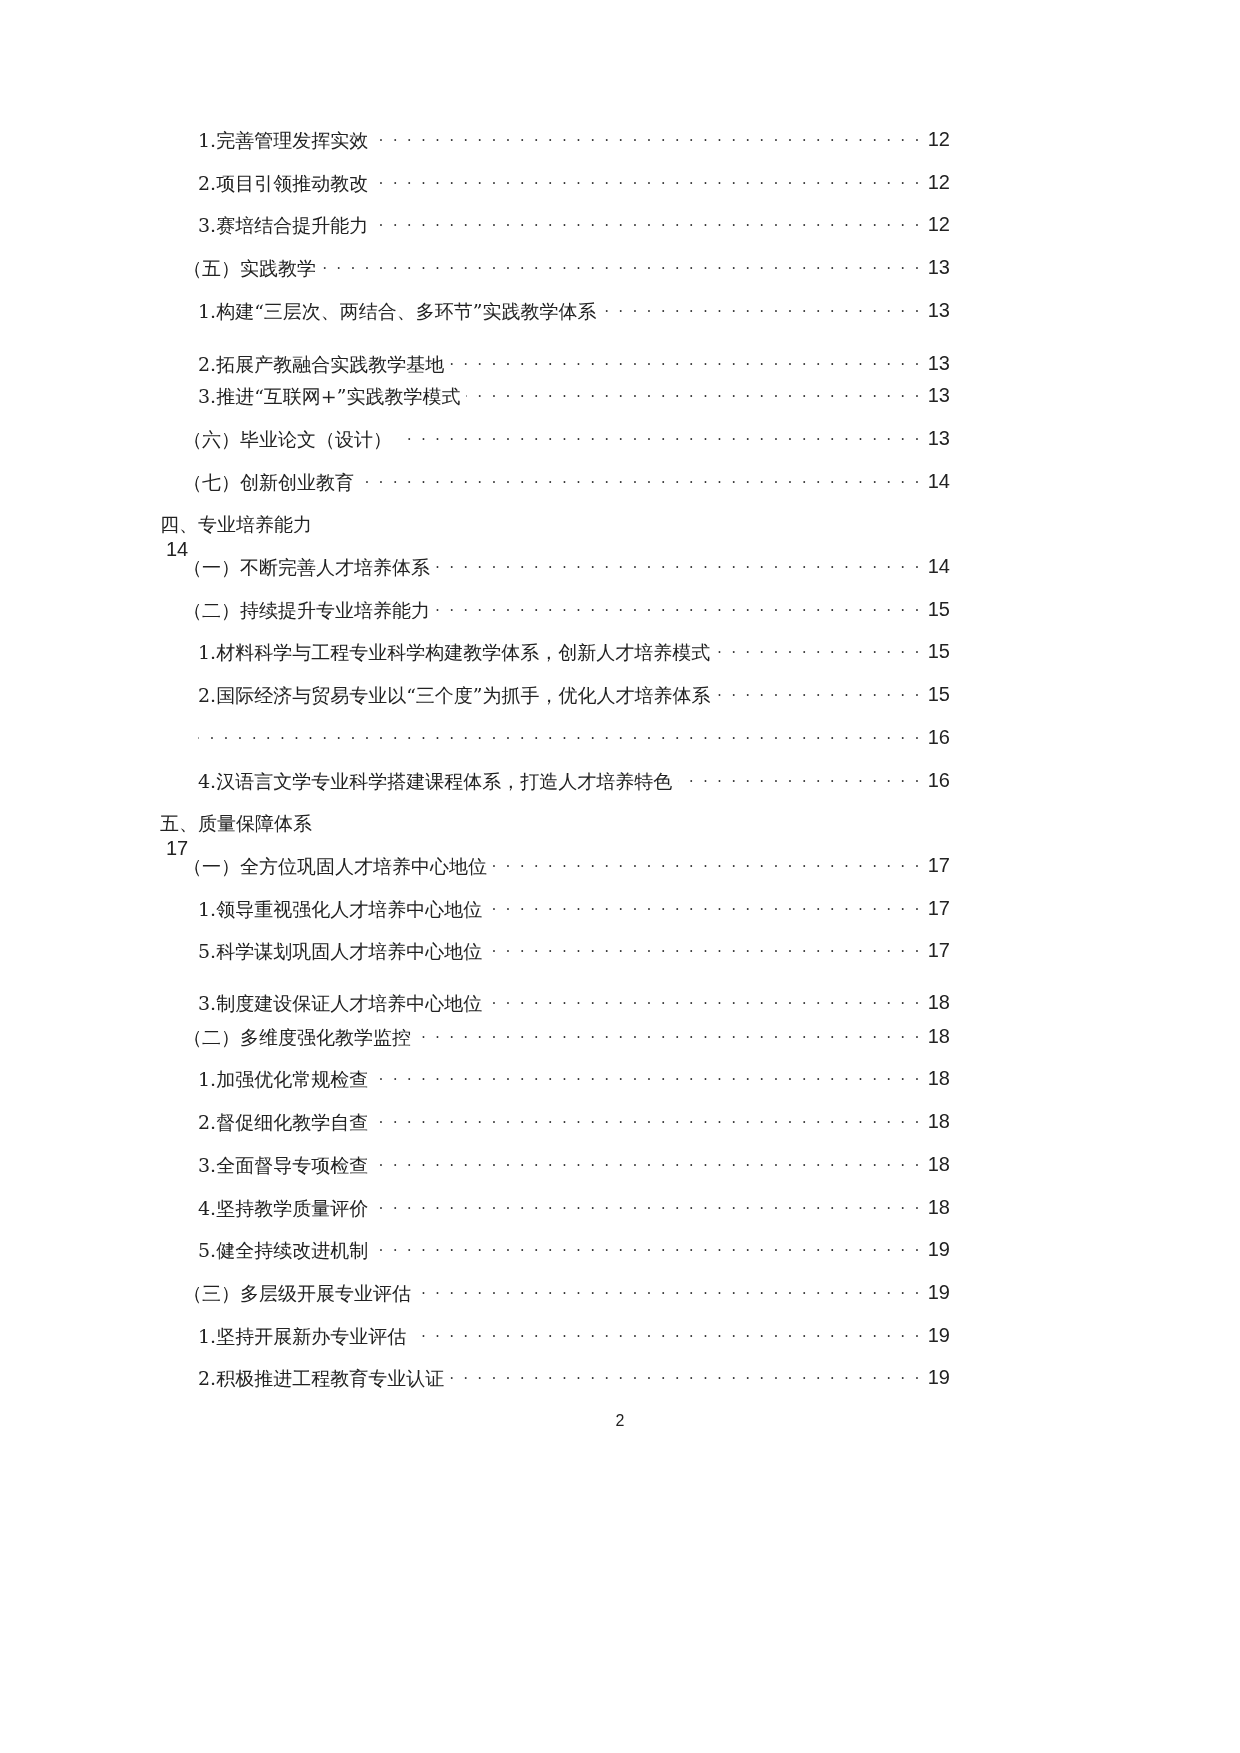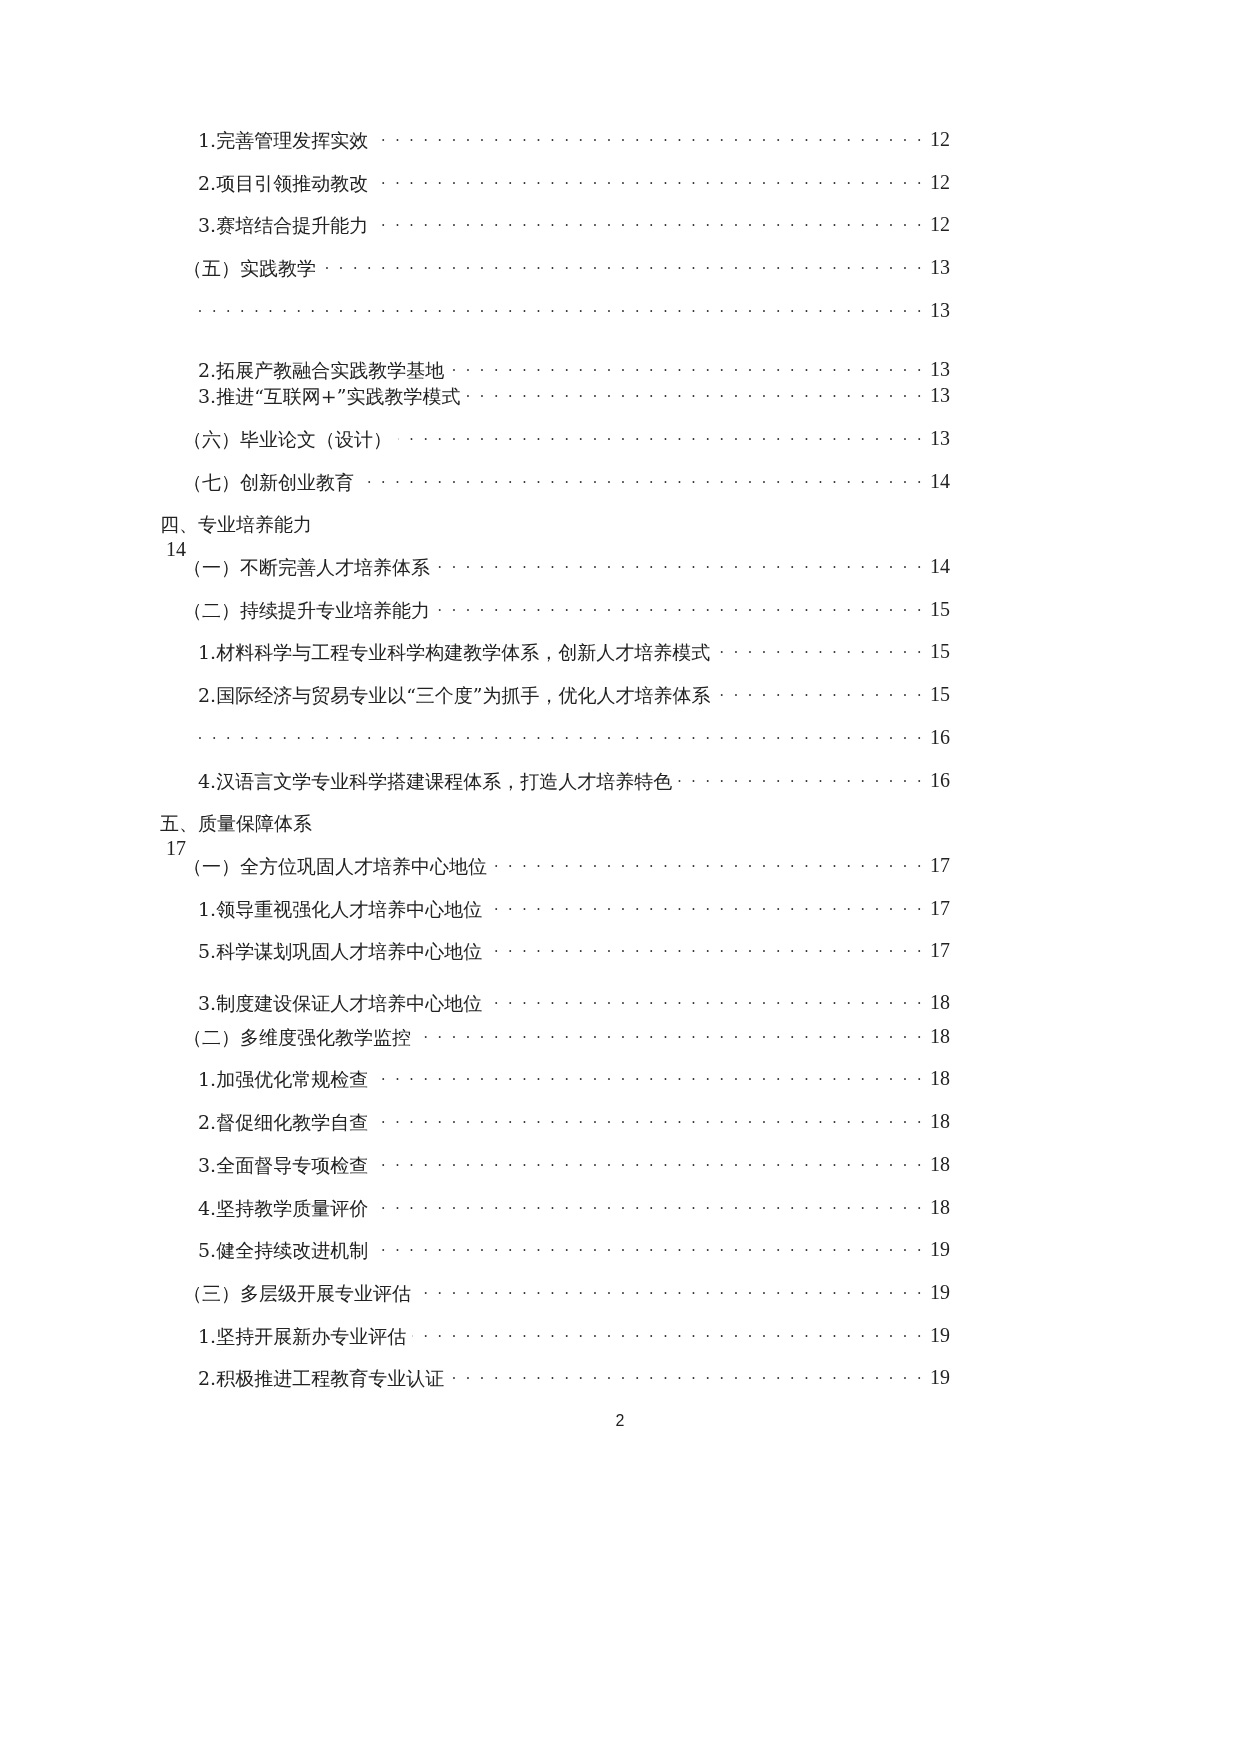--- a/index.html
+++ b/index.html
@@ -5,21 +5,21 @@
     html, body { margin: 0; padding: 0; background: #ffffff; }
     body { width: 1240px; height: 1753px; position: relative; overflow: hidden;
            font-family: "DejaVu Serif", "Liberation Serif", serif; color: #222; }
     .toc { position: absolute; left: 0; top: 128px; width: 1240px; }
     .row { position: absolute; height: 42px; display: flex; align-items: flex-start;
            font-size: 19px; white-space: nowrap; }
     .row .label { flex: 0 0 auto; padding-right: 6px; }
     .row .leader { flex: 1 1 auto; overflow: hidden; height: 22px; position: relative; }
     .row .leader::after { content: ". . . . . . . . . . . . . . . . . . . . . . . . . . . . . . . . . . . . . . . . . . . . . . . . . . . . . . . . . . . . . . . . . . . . . . . . . . . . . . . . . . . . . . . . . . . . . . . . . . . . . . . . . . . . . . . . . . . . . . . . . . . . . . . . . . . . . . . . . . . . . . . . . . . . . . . . . . . . . . . . . . . . . . . . . . . . . . . . . . . . . . . . . . . . . . . . . . . . . . . . . . . .";
       position: absolute; right: 0; top: 0; font-size: 14px; letter-spacing: 2.6px; color: #333; direction: rtl; white-space: nowrap; }
-    .row .page { flex: 0 0 auto; padding-left: 6px; font-family: Liberation Serif, serif; font-size: 20px; }
+    .row .page { flex: 0 0 auto; padding-left: 6px; font-family: Liberation Sans, sans-serif; font-size: 20px; }
     .lvl1 { left: 160px; width: 790px; flex-direction: column; }
     .lvl2 { left: 183px; width: 767px; }
     .lvl3 { left: 198px; width: 752px; }
     .footer { position: absolute; top: 1412px; left: 0; width: 1240px; text-align: center;
               font-family: "Liberation Sans", sans-serif; font-size: 16px; color: #222; }
   </style>
 </head>
 <body>
 
 <div class="toc">
@@ -37,24 +37,25 @@
       <span class="label">3.赛培结合提升能力</span>
       <span class="leader"></span>
       <span class="page">12</span>
     </div>
   <div class="row lvl2" style="top:128.1px">
       <span class="label">（五）实践教学</span>
       <span class="leader"></span>
       <span class="page">13</span>
     </div>
   <div class="row lvl3" style="top:170.8px">
+      <span class="label">1.构建“三层次、两结合、多环节”实践教学体系</span>
       <span class="leader"></span>
       <span class="page">13</span>
     </div>
-  <div class="row lvl3" style="top:230px">
+  <div class="row lvl3" style="top:224px">
       <span class="label">2.拓展产教融合实践教学基地</span>
       <span class="leader"></span>
       <span class="page">13</span>
     </div>
   <div class="row lvl3" style="top:256.2px">
       <span class="label">3.推进“互联网+”实践教学模式</span>
       <span class="leader"></span>
       <span class="page">13</span>
     </div>
   <div class="row lvl2" style="top:298.9px">

